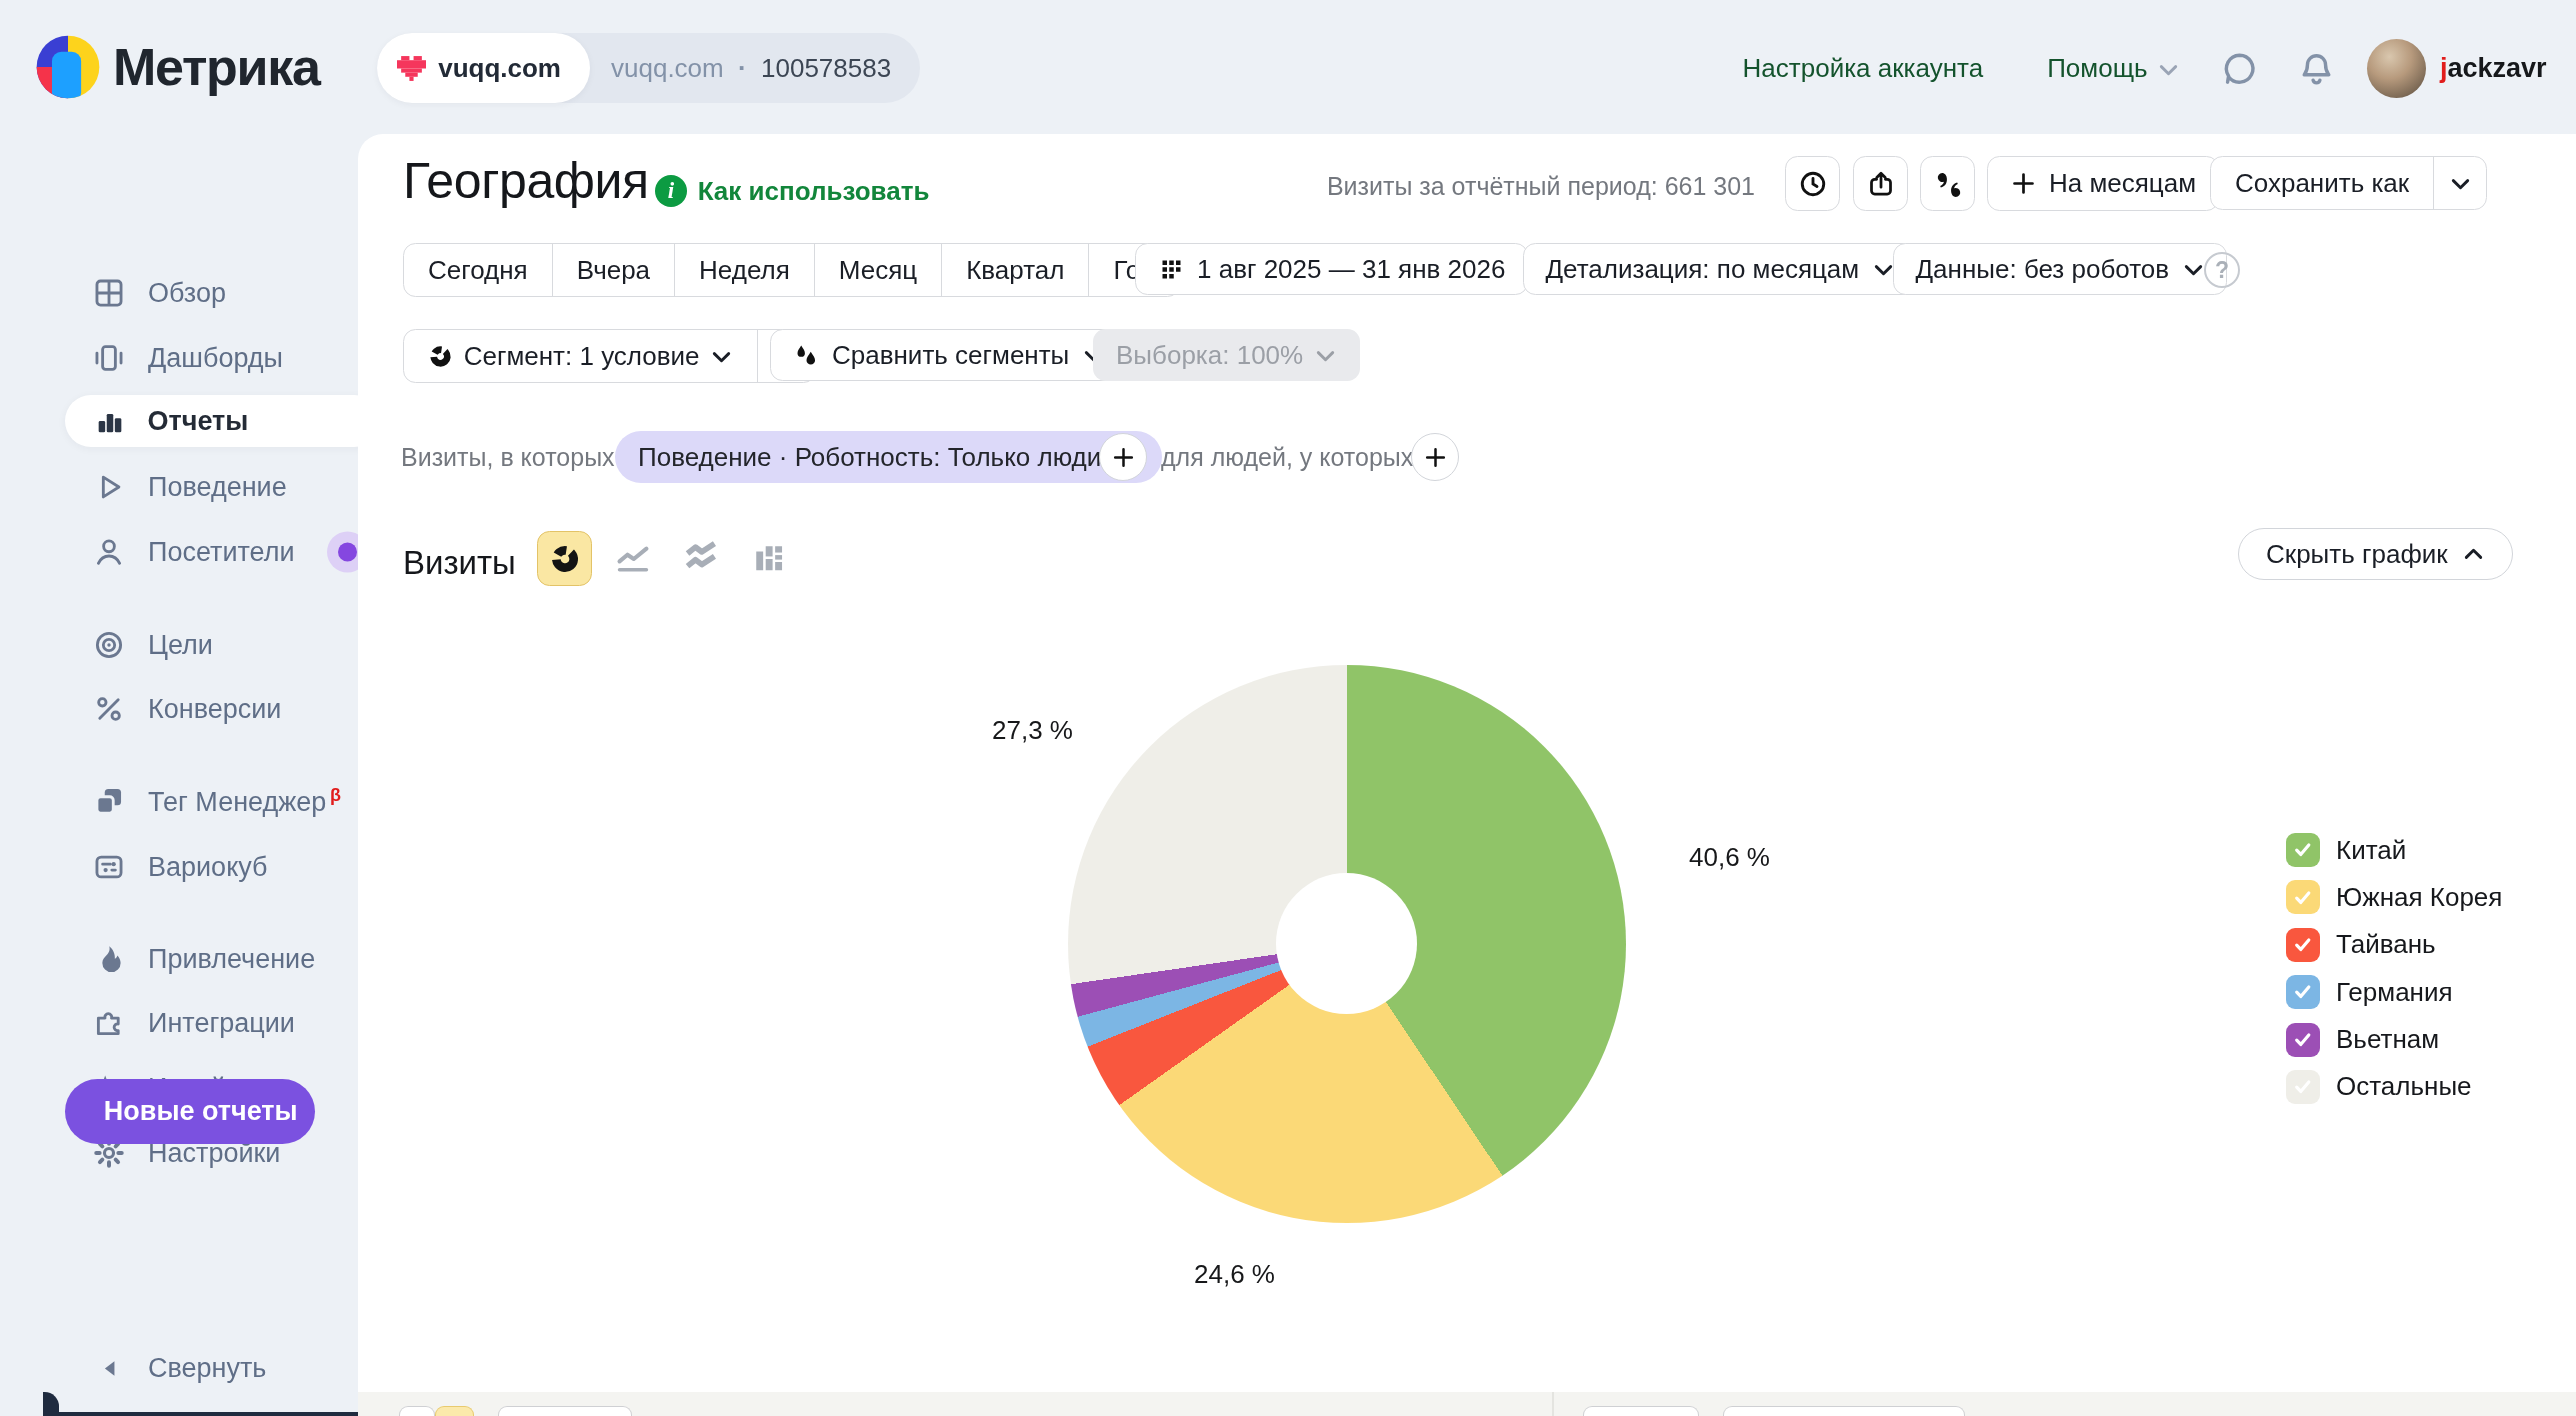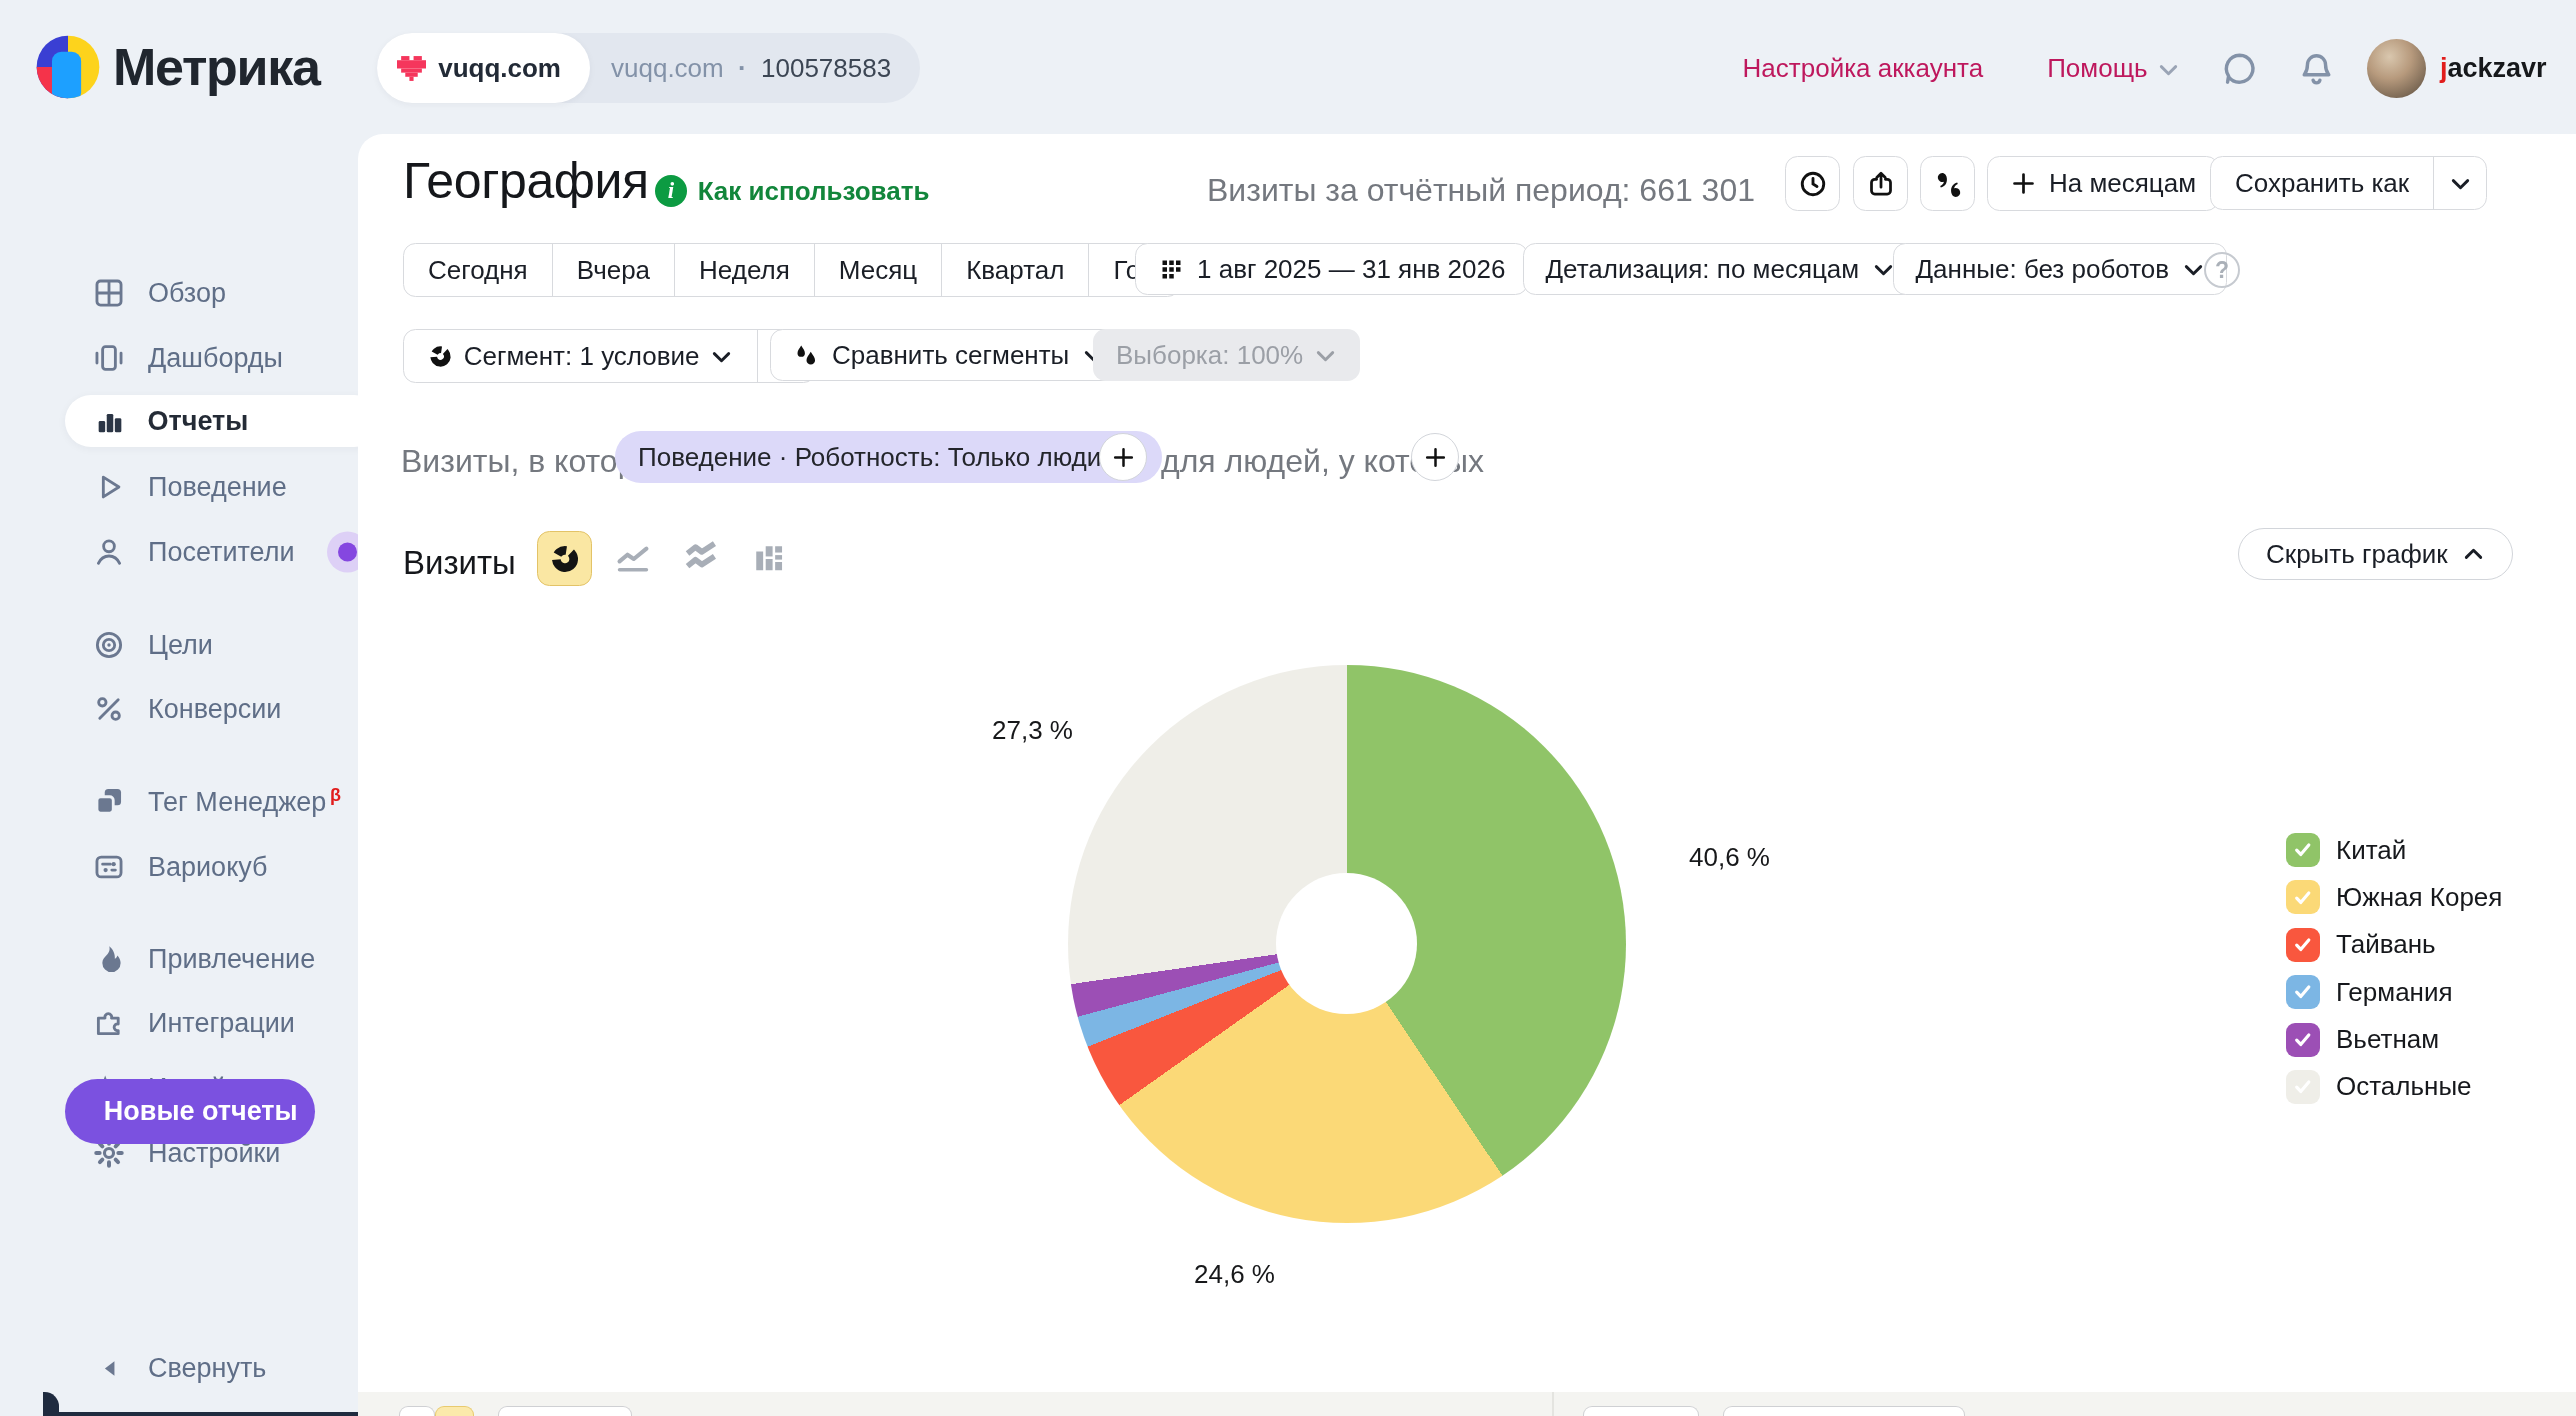--- a/index.html
+++ b/index.html
@@ -15,21 +15,21 @@
   .site-sel { position:absolute; left:377px; top:33px; height:70px; width:543px; }
   .site-sel .gray { position:absolute; inset:0; background:#e2e7ef; border-radius:36px; }
   .site-sel .white { position:absolute; left:0; top:0; bottom:0; width:213px; background:#fff; border-radius:36px;
                      display:flex; align-items:center; padding:0 19.7px; gap:12.5px; box-shadow:0 1.8px 7.2px rgba(30,40,60,.05); }
   .site-name { font-size:26px; font-weight:700; color:#222a36; }
   .site-id-wrap { position:absolute; left:234px; top:0; bottom:0; display:flex; align-items:center; gap:14.3px; font-size:26px; }
   .site-id-site { color:#8392a8; }
   .site-id-dot { color:#8392a8; font-weight:700; }
   .site-id-num { color:#3c4654; }
   .topright { position:absolute; right:29.5px; top:33px; height:70px; display:flex; align-items:center; }
-  .toplink { font-size:26px; color:#be185d; cursor:pointer; white-space:nowrap; }
+  .toplink { font-size:26px; color:#14532d; cursor:pointer; white-space:nowrap; }
   .chev { width:23px; height:23px; color:#9aa4b5; }
   .topicon { width:41px; height:41px; color:#8392a8; cursor:pointer; }
   .avatar { width:59px; height:59px; border-radius:50%; cursor:pointer;
             background:radial-gradient(circle at 38% 30%, #d9c7ae 0%, #b79a7d 40%, #7d6a56 75%, #57493c 100%); }
   .username { font-size:27px; font-weight:700; color:#16181b; cursor:pointer; }
   .username .accent { color:#e11d1d; }
 
   
   .sidebar { position:absolute; left:0; top:134px; width:358px; bottom:0;margin-left:43px; }
   .side-item { position:absolute; left:0; width:358px; height:52px; display:flex; align-items:center; cursor:pointer; color:#5f6e87; }
@@ -52,21 +52,21 @@
   .dark-bump  { position:absolute; left:0; bottom:0; width:16px; height:25px; background:#1f2b3f; border-top-right-radius:14.3px; }
 
   
   .card { position:absolute; left:358px; top:134px; right:0; bottom:0; background:#fff; border-top-left-radius:25px; overflow:hidden; }
   .pos { position:absolute; }
   .title { font-size:50px; font-weight:500; color:#15171b; letter-spacing:-0.4px; }
   .howto { display:flex; align-items:center; gap:10.7px; cursor:pointer; }
   .howto .badge { width:32px; height:32px; border-radius:50%; background:#0c9b42; color:#fff; display:flex; align-items:center; justify-content:center;
                   font-family:"Liberation Serif", serif; font-style:italic; font-weight:700; font-size:23px; }
   .howto .txt { color:#12863b; font-size:26px; font-weight:700; }
-  .muted { color:#74787f; font-size:32px; white-space:nowrap; }
+  .muted { color:#74787f; font-size:25px; white-space:nowrap; }
 
   .btn { position:absolute; height:52px; display:inline-flex; align-items:center; gap:12.5px; background:#fff;
          border:1.8px solid #d8dade; border-radius:12.5px; padding:0 21.5px; font-size:26px; color:#1a1e26; cursor:pointer; white-space:nowrap; }
   .btn.tall { height:55px; }
   .iconbtn { position:absolute; width:55px; height:55px; background:#fff; border:1.8px solid #d8dade; border-radius:12.5px;
              display:flex; align-items:center; justify-content:center; cursor:pointer; }
   .seg { position:absolute; display:inline-flex; background:#fff; border:1.8px solid #d8dade; border-radius:12.5px; overflow:hidden; }
   .seg > div { height:52px; padding:0 24px; display:flex; align-items:center; gap:10.7px; font-size:26px; cursor:pointer; white-space:nowrap; }
   .seg > div + div { border-left:1.8px solid #d8dade; }
   .dk { color:#1a1e26; }

